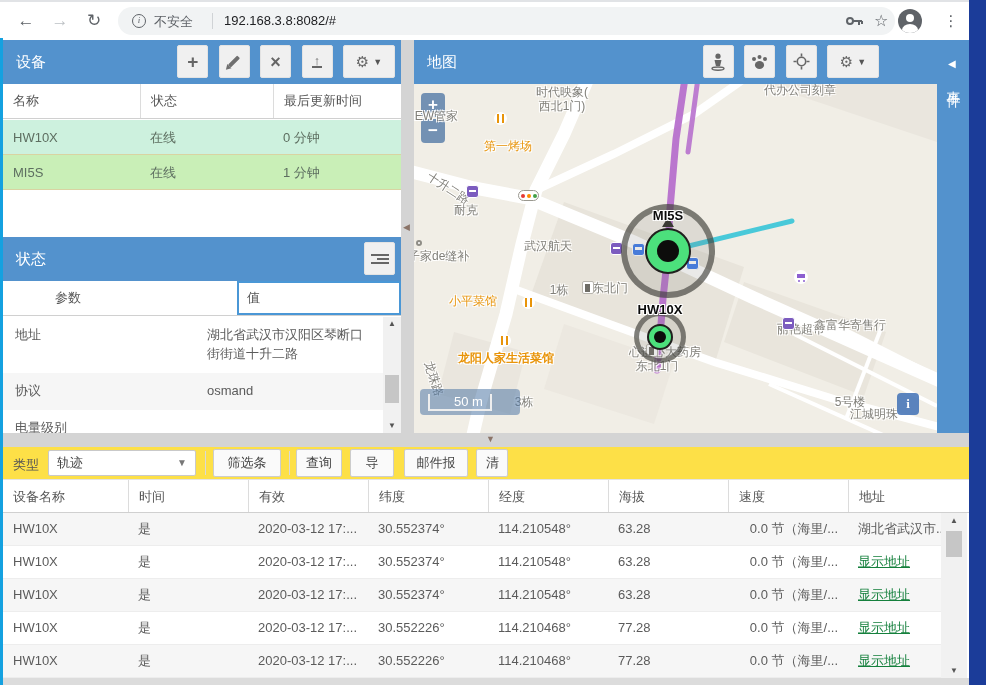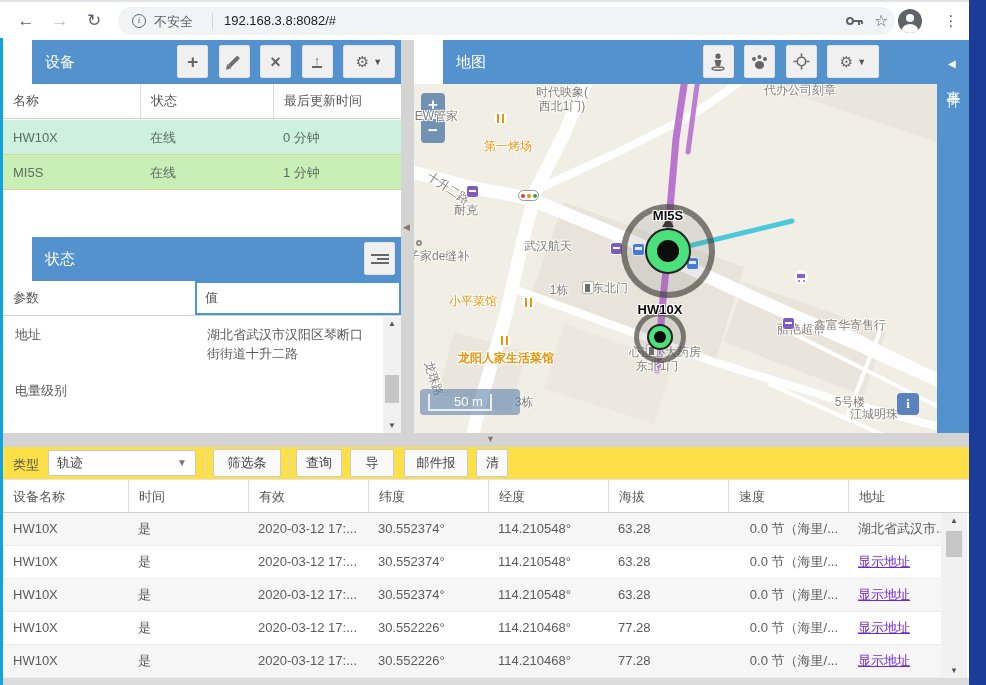--- a/index.html
+++ b/index.html
@@ -31,21 +31,21 @@
   .avatar::after { content:""; position:absolute; left:4px; top:15px; width:16px; height:12px;
                    border-radius:50%; background:#fff; }
   .menu-dots { position:absolute; left:941px; top:7px; font-size:15px; color:#5f6368; width:20px;
                text-align:center; line-height:24px; }
 
   
   .win-right { position:absolute; right:0; top:0; width:17px; height:685px; background:#1b3c99; }
   .win-left  { position:absolute; left:0; top:38px; width:3px; height:647px; background:#14a1e0; }
 
   
-  .panel-hd { position:absolute; left:0; top:0; right:0; height:44px; background:#5392cd;margin-left:29px; }
+  .panel-hd { position:absolute; left:0; top:0; right:0; height:44px; background:#5392cd; }
   .panel-title { position:absolute; left:13px; top:13px; color:#fff; font-size:15px; }
   .hbtn { height:33px; background:#f0f0f0; border:1px solid #e3e3e3; border-radius:2px;
           color:#666; text-align:center; display:inline-flex; align-items:center;
           justify-content:center; margin-left:6px; vertical-align:top; }
   .hd-btns { position:absolute; top:5px; right:6px; }
   .hbtn.sq { width:31px; }
   .hbtn.wide { width:52px; }
   .plus-g { font-size:19px; font-weight:bold; line-height:1; }
   .x-g { font-size:18px; font-weight:bold; line-height:1; }
   .gear-g { font-size:15px; line-height:1; }
@@ -70,21 +70,21 @@
   .dev-thead { top:44px; display:grid; grid-template-columns:137px 133px 1fr; }
   .dev-body { position:absolute; top:80px; left:0; right:0; bottom:0; }
   .dev-row { display:grid; grid-template-columns:137px 133px 1fr; height:35px; }
   .dev-row .cell { font-size:13px; color:#5d6e60; line-height:35px; padding:0 10px;
                    overflow:hidden; white-space:nowrap; }
   .dev-row.sel { background:#cdf1de; border-bottom:1px solid #d9d3a2; }
   .dev-row.online { background:#c9efb7; border-bottom:1px solid #d9d3a2; }
 
   
   .statusp { position:absolute; left:3px; top:237px; width:398px; height:196px; background:#fff; overflow:hidden; }
-  .st-thead { top:44px; display:grid; grid-template-columns:192px 1fr; }
+  .st-thead { top:44px; display:grid; grid-template-columns:192px 1fr;padding-left:42px; }
   .st-thead .valcell { box-shadow:inset 0 0 0 2px #4a97d6; border-left:none; }
   .st-body { position:absolute; top:80px; left:0; right:0; bottom:0; overflow:hidden; }
   .st-row { display:grid; grid-template-columns:192px 1fr; }
   .st-row.alt { background:#f6f6f6; }
   .st-row .cell { font-size:13px; color:#5b5b5b; padding:9px 12px 9px 12px; line-height:1.45; }
   .st-row .cell.val { padding-right:26px; }
   
   .sbar { position:absolute; width:18px; background:#f1f1f1; }
   .sbar .arr { position:absolute; left:0; width:18px; height:14px; font-size:8px; color:#555;
                text-align:center; line-height:14px; }
@@ -167,21 +167,21 @@
   .rp-thead { top:32px; display:grid; grid-template-columns:125px 120px 120px 120px 120px 120px 120px 1fr;
               border-top:1px solid #e4e4e4; height:34px; }
   .rp-thead .cell { line-height:33px; }
   .rp-body { position:absolute; top:66px; left:0; width:938px; bottom:7px; overflow:hidden; }
   .rp-row { display:grid; grid-template-columns:125px 120px 120px 120px 120px 120px 120px 1fr; height:33px;
             border-bottom:1px solid #ededed; }
   .rp-row.alt { background:#f6f6f6; }
   .rp-row .cell { font-size:13px; color:#5b5b5b; line-height:32px; padding:0 10px; overflow:hidden;
                   white-space:nowrap; }
   .rp-row .cell.c6 { text-align:right; }
-  .addr-link { color:#6d28d9; text-decoration:underline; cursor:pointer; }
+  .addr-link { color:#15803d; text-decoration:underline; cursor:pointer; }
   .rp-sbar { position:absolute; right:2px; top:66px; width:26px; bottom:7px; background:#f1f1f1; }
   .rp-sbar .arr { position:absolute; left:0; width:26px; height:15px; font-size:8px; color:#555;
                   text-align:center; line-height:15px; }
   .rp-sbar .thumb { position:absolute; left:5px; width:16px; background:#c6c6c6; }
   .rp-hbar { position:absolute; left:0; bottom:0; width:966px; height:7px; background:#dcdcdc; }
 </style>
 </head>
 <body>
 
 <div id="root">
@@ -262,20 +262,24 @@
       </span>
     </div>
     <div class="thead st-thead">
       <div class="cell">参数</div>
       <div class="cell valcell">值</div>
     </div>
     <div class="st-body">
         <div class="st-row">
           <div class="cell">地址</div>
           <div class="cell val">湖北省武汉市汉阳区琴断口街街道十升二路</div>
+        </div>
+        <div class="st-row alt">
+          <div class="cell">协议</div>
+          <div class="cell val">osmand</div>
         </div>
         <div class="st-row">
           <div class="cell">电量级别</div>
         </div>
       </div>
     <div class="sbar st-sbar">
       <div class="arr" style="top:0">▲</div>
       <div class="thumb" style="top:58px;height:28px"></div>
       <div class="arr" style="bottom:0">▼</div>
     </div>

